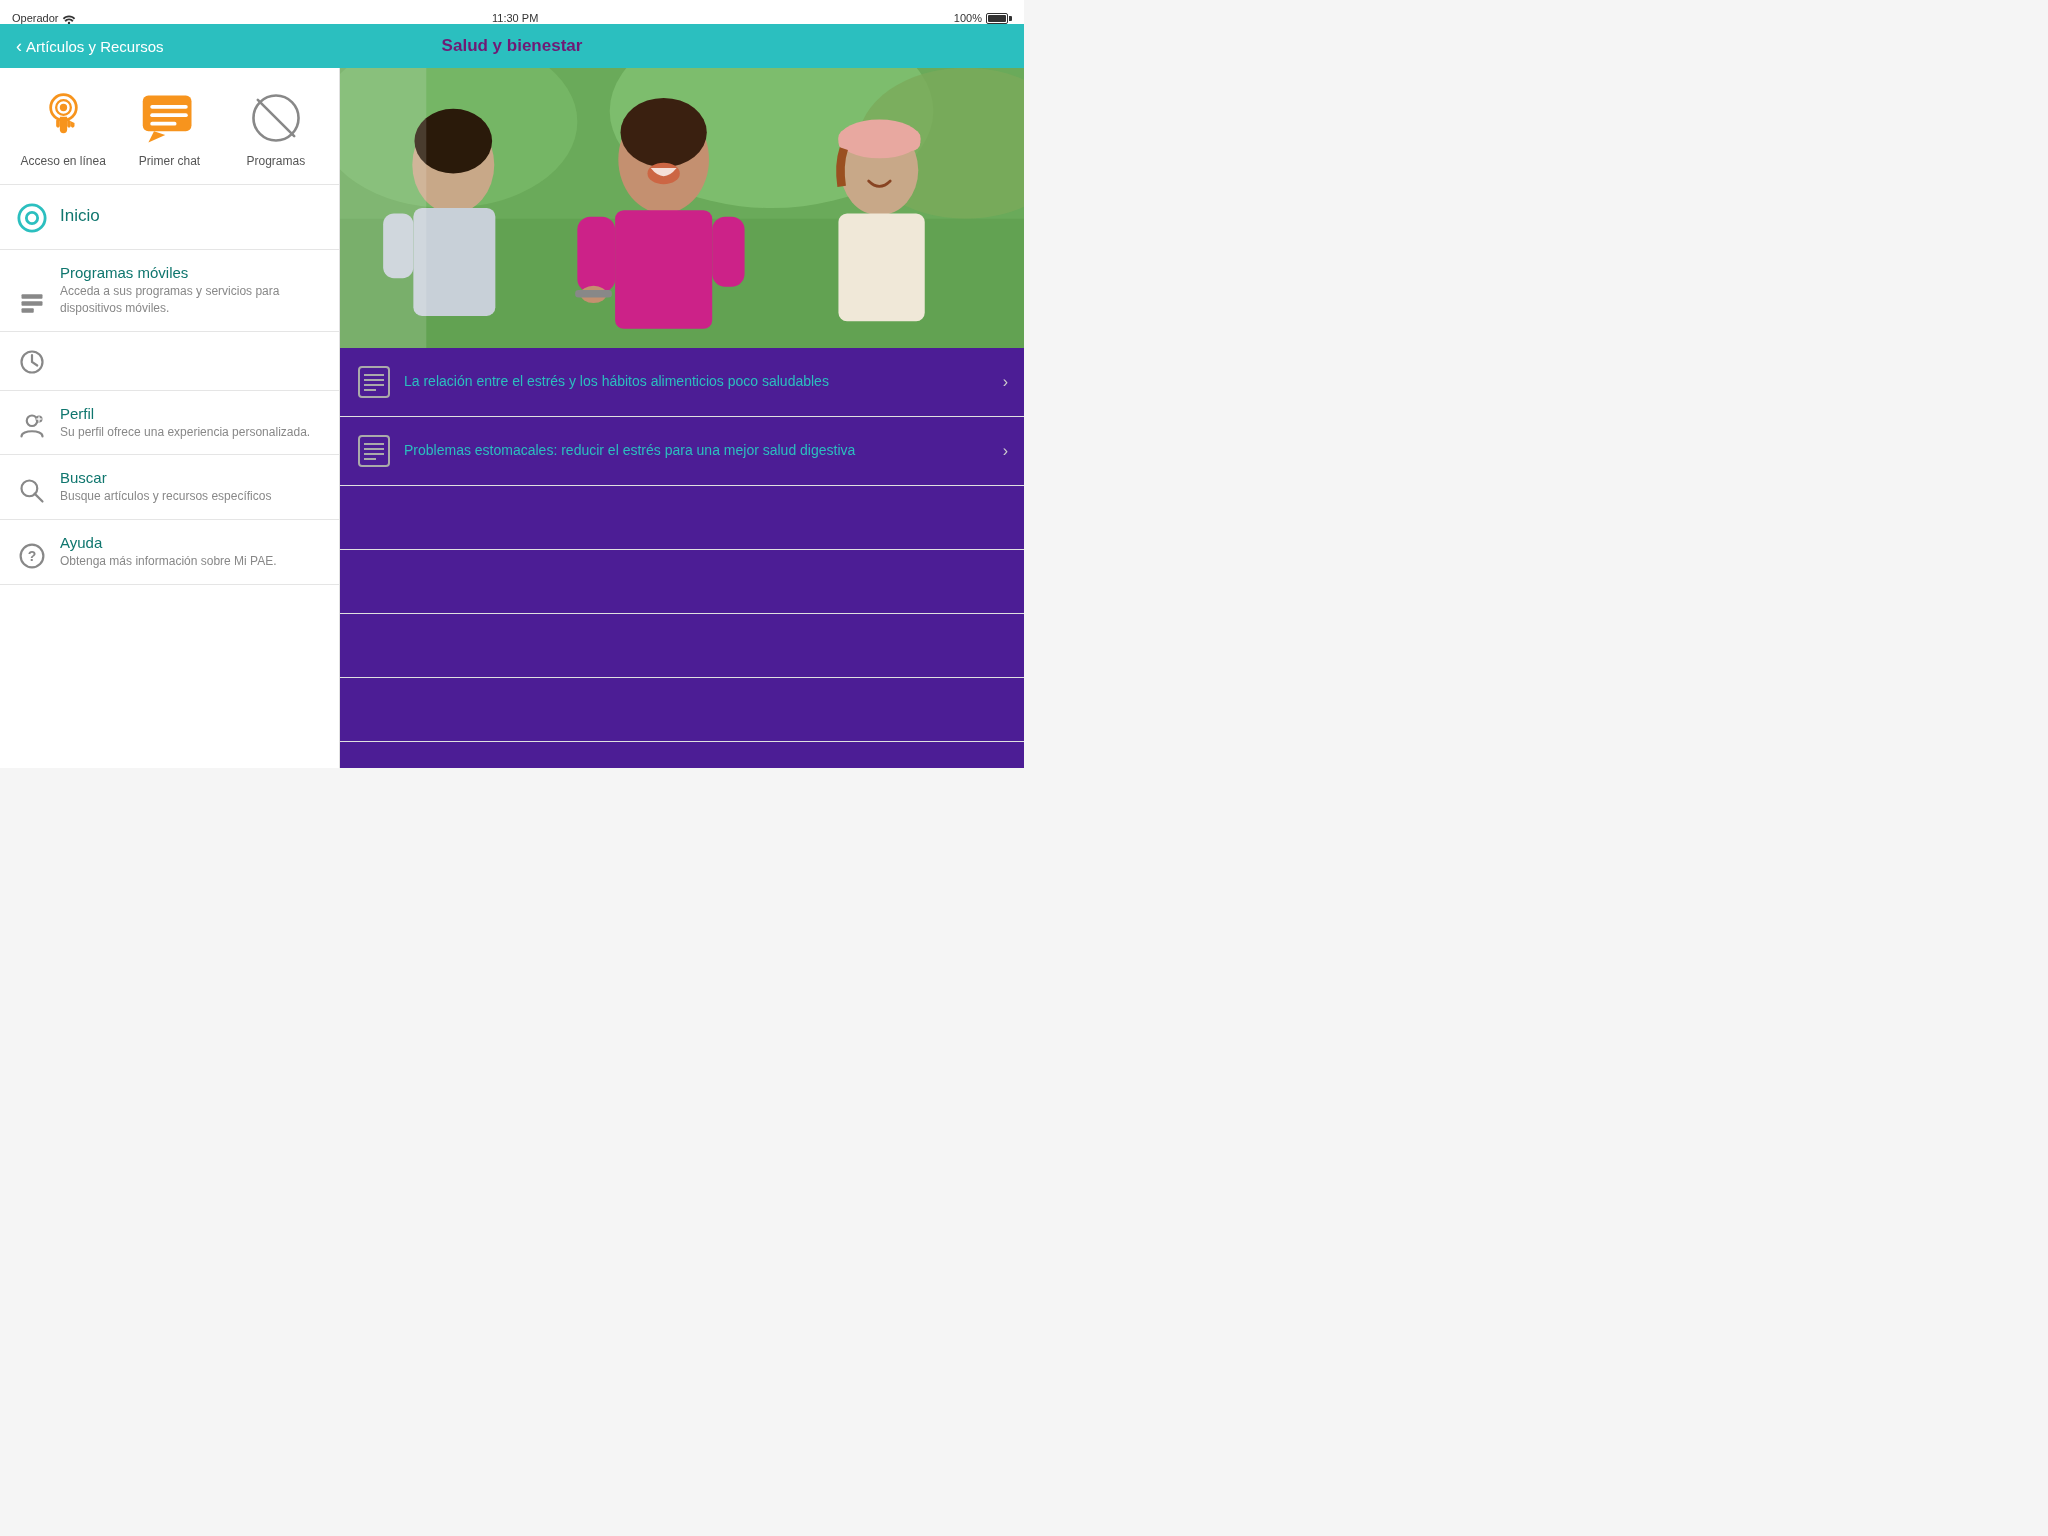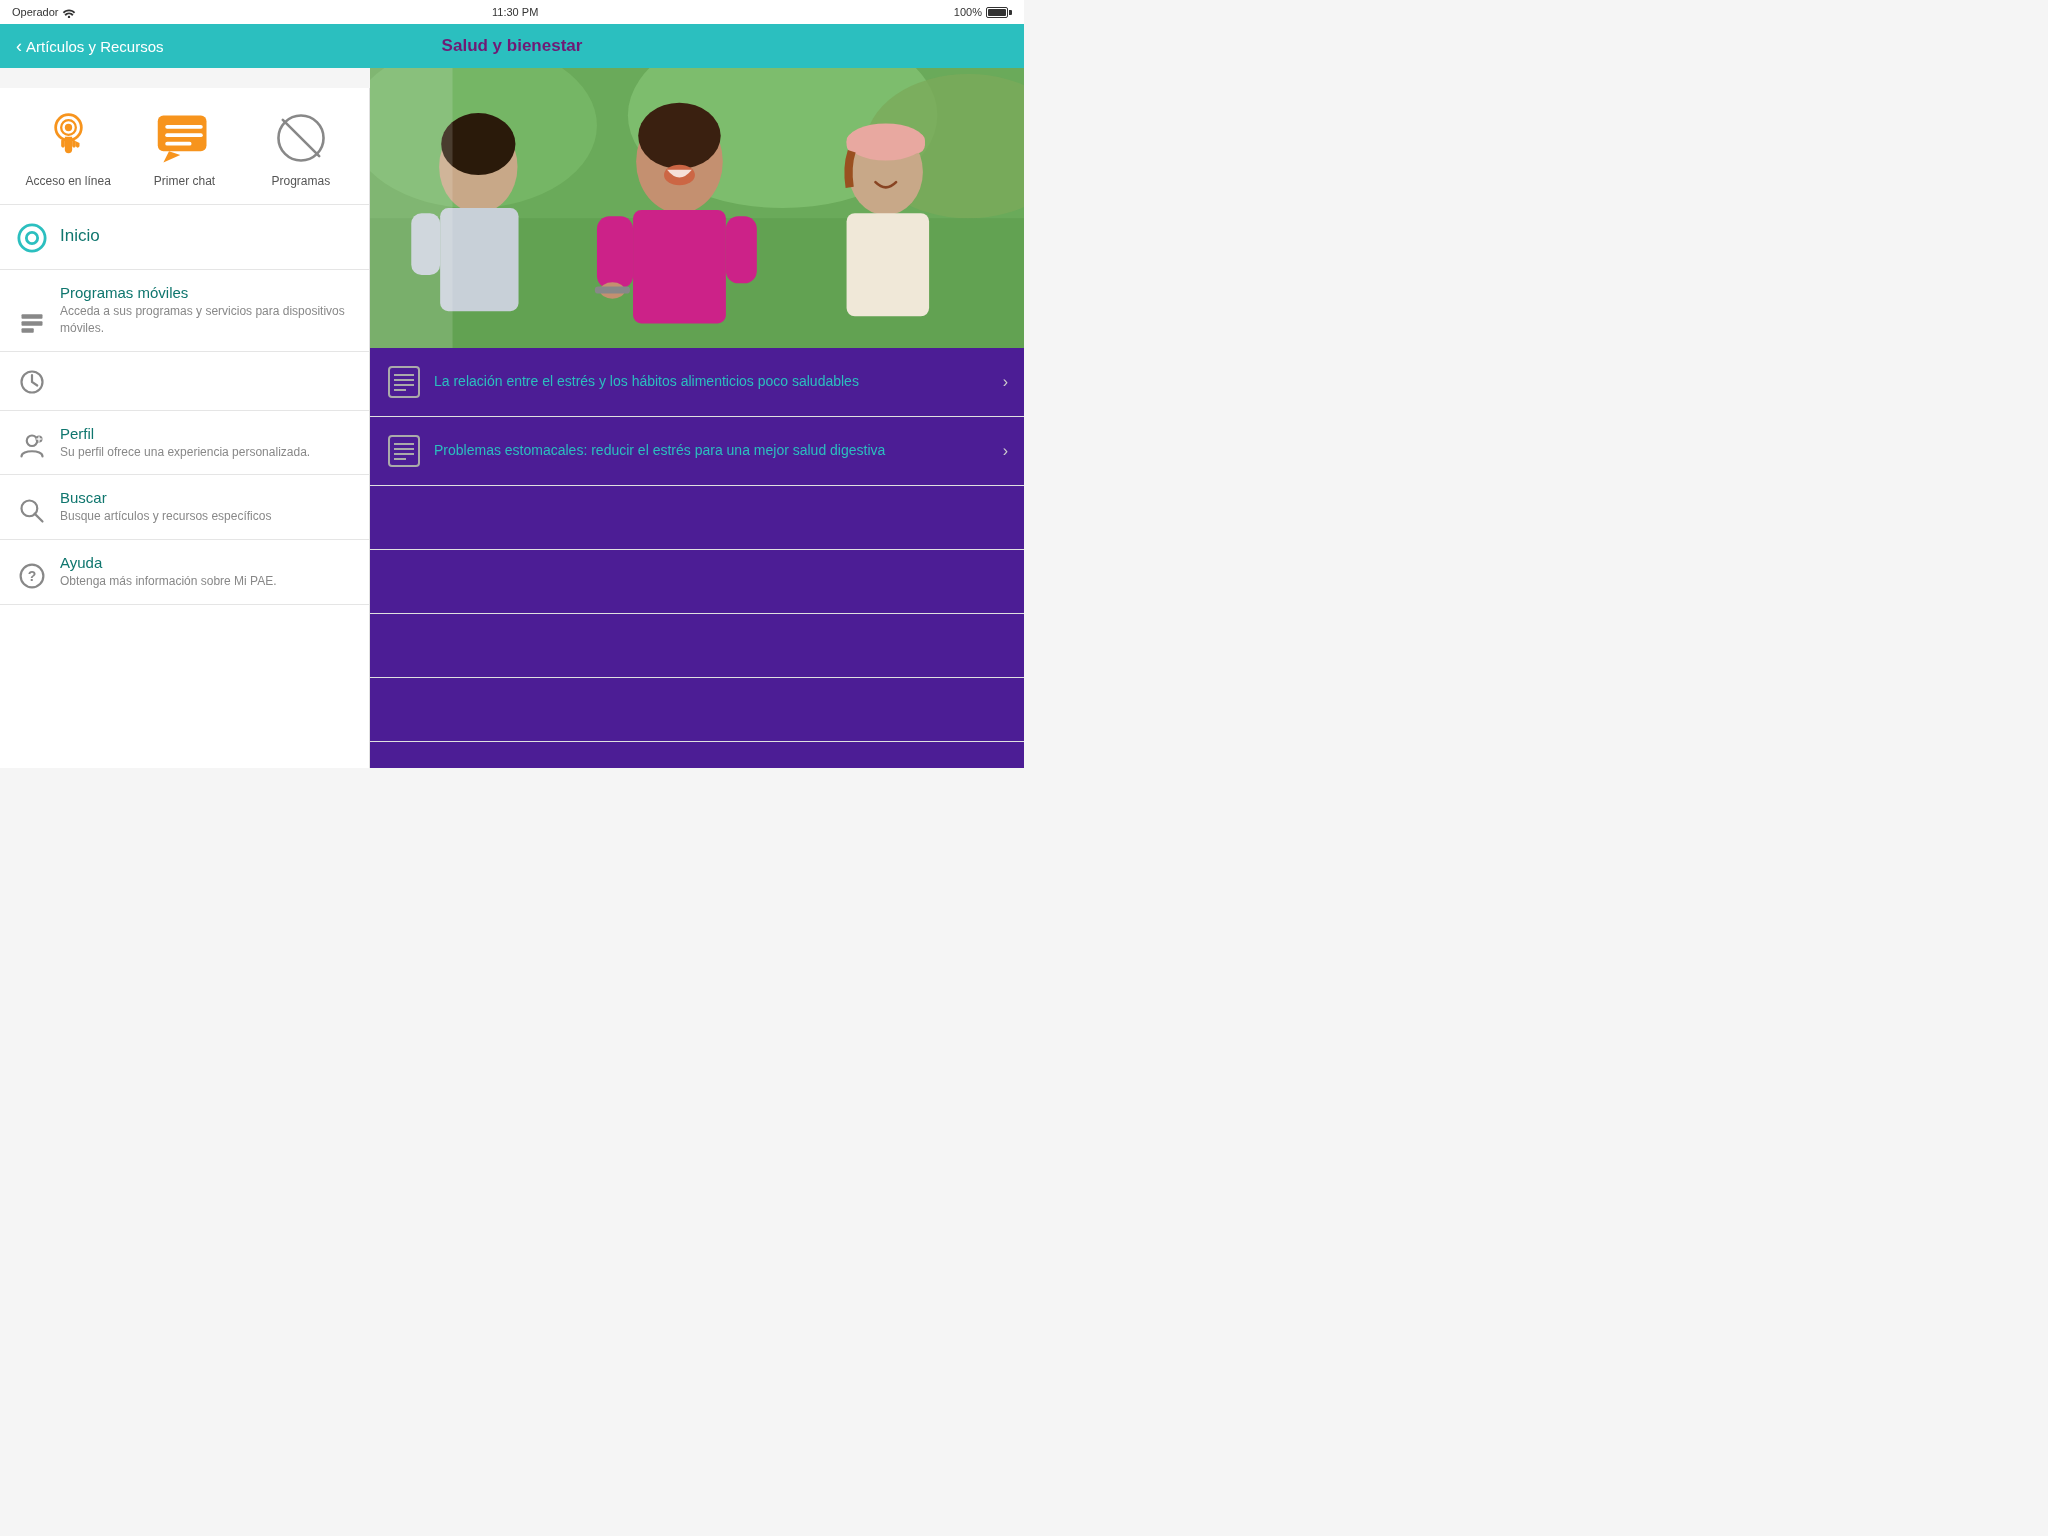--- a/index.html
+++ b/index.html
@@ -12,21 +12,21 @@
       position: relative;
     }
 
     
     .status-bar {
       position: absolute;
       top: 0; left: 0; right: 0;
       height: 24px;
       background: #fff;
       display: flex;
-      align-items: center;
+      align-items: flex-end;
       justify-content: space-between;
       padding: 0 12px;
       font-size: 11px;
       color: #333;
       z-index: 100;
     }
     .status-left { display: flex; align-items: center; gap: 4px; }
     .status-center { font-weight: 500; }
     .status-right { display: flex; align-items: center; gap: 4px; }
     .battery-icon {
@@ -89,26 +89,25 @@
 
     
     .main-layout {
       position: absolute;
       top: 68px; left: 0; right: 0; bottom: 0;
       display: flex;
     }
 
     
     .sidebar {
-      width: 370px;
+      width: 340px;
       background: #fff;
       border-right: 1px solid #e0e0e0;
       flex-shrink: 0;
       overflow-y: auto;
-      margin-top: 20px;
     }
 
     
     .sidebar-icons {
       display: flex;
       justify-content: space-around;
       padding: 20px 10px 16px;
       border-bottom: 1px solid #e5e5e5;
     }
     .sidebar-icon-item {

